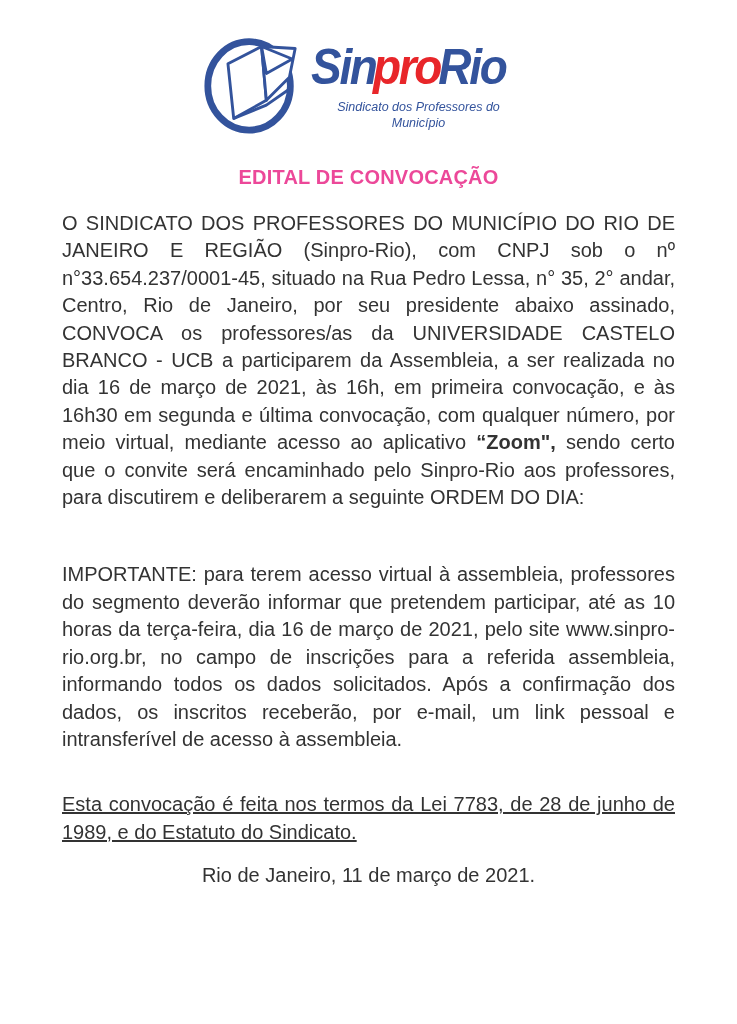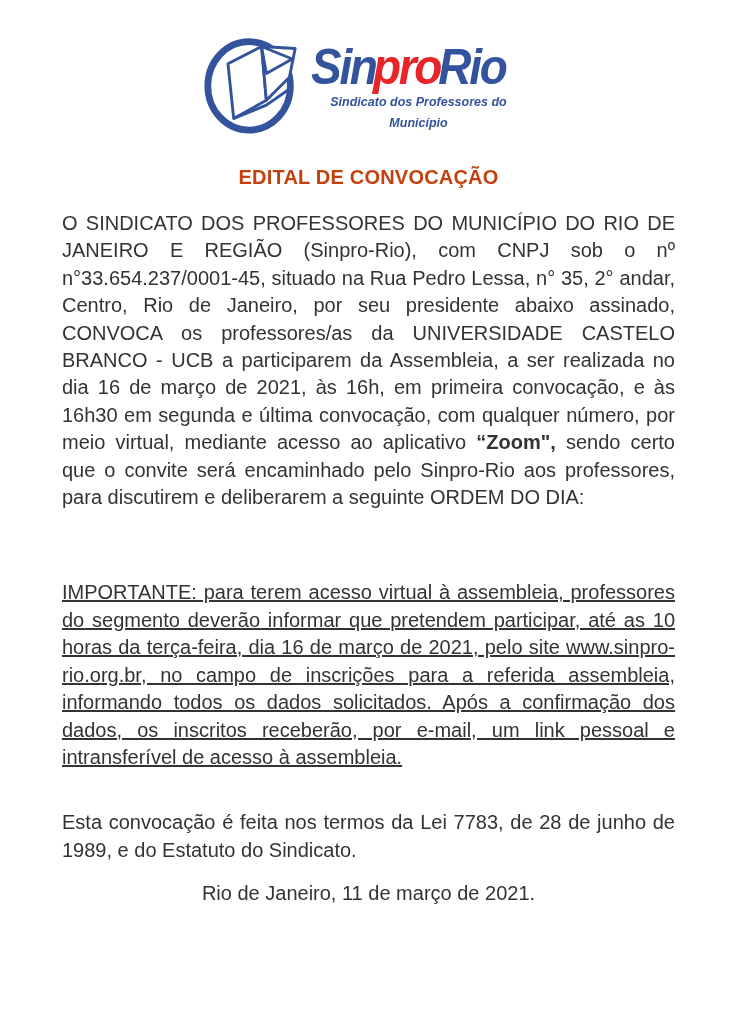--- a/index.html
+++ b/index.html
@@ -17,37 +17,37 @@
   .logo-icon { width:96px; height:106px; flex:0 0 auto; }
   .logo-textcol { padding-top:12px; }
   .wordmark {
     font-weight:bold; font-style:italic; font-size:50px; line-height:1;
     letter-spacing:-2.5px; white-space:nowrap;
     transform:scaleX(.92); transform-origin:left center;
   }
   .wm-blue { color:var(--blue); }
   .wm-red  { color:var(--red); margin-left:-3px; margin-right:-2px; }
   .tagline {
-    text-align:center; color:var(--blue);
-    font-weight:bold; font-style:italic; font-size:12.5px; line-height:21px;
+    margin-top:7px; text-align:center; color:var(--blue);
+    font-weight:normal; font-style:italic; font-size:12.5px; line-height:16px;
     width:215px;
   }
 
   
   .title {
-    text-align:center; font-size:20px; font-weight:bold; color:#c2410c;
+    text-align:center; font-size:20px; font-weight:bold; color:#ec4899;
     margin:30px 0 0 0; letter-spacing:.2px;
   }
   .para { font-size:20px; line-height:27.4px; margin:21px 0 0 0; }
   .para b { font-weight:bold; }
   .align-justify { text-align:justify; }
   .align-center  { text-align:center; }
   .gap-first  { }
-  .gap-large  { margin-top:68px;text-decoration:underline; }
-  .gap-medium { margin-top:38px; }
+  .gap-large  { margin-top:50px; }
+  .gap-medium { margin-top:38px;text-decoration:underline; }
   .gap-small  { margin-top:16px; }
 </style>
 </head>
 <body>
 
 <div class="page">
 
   <header class="logo-row">
     <svg class="logo-icon" viewBox="0 0 100 108" aria-hidden="true">
       <ellipse cx="48" cy="57" rx="43" ry="46" fill="none" stroke="var(--blue)" stroke-width="7"></ellipse>

